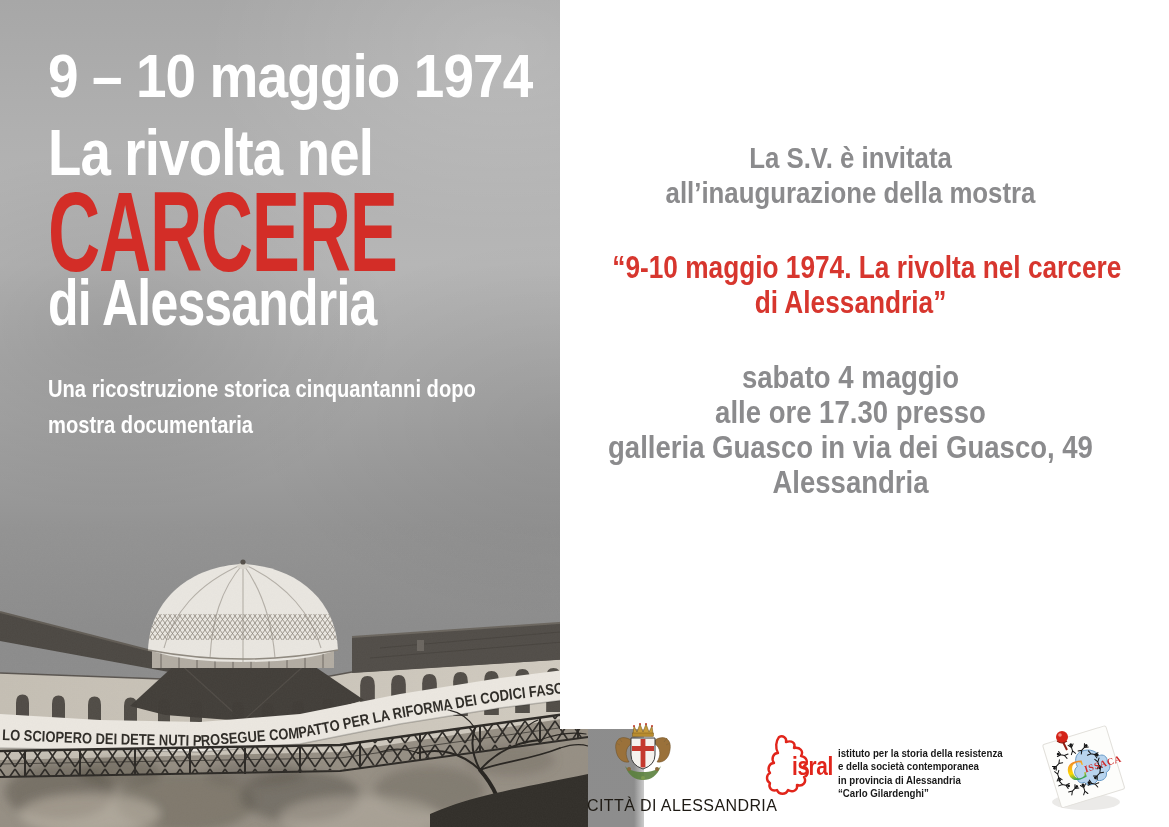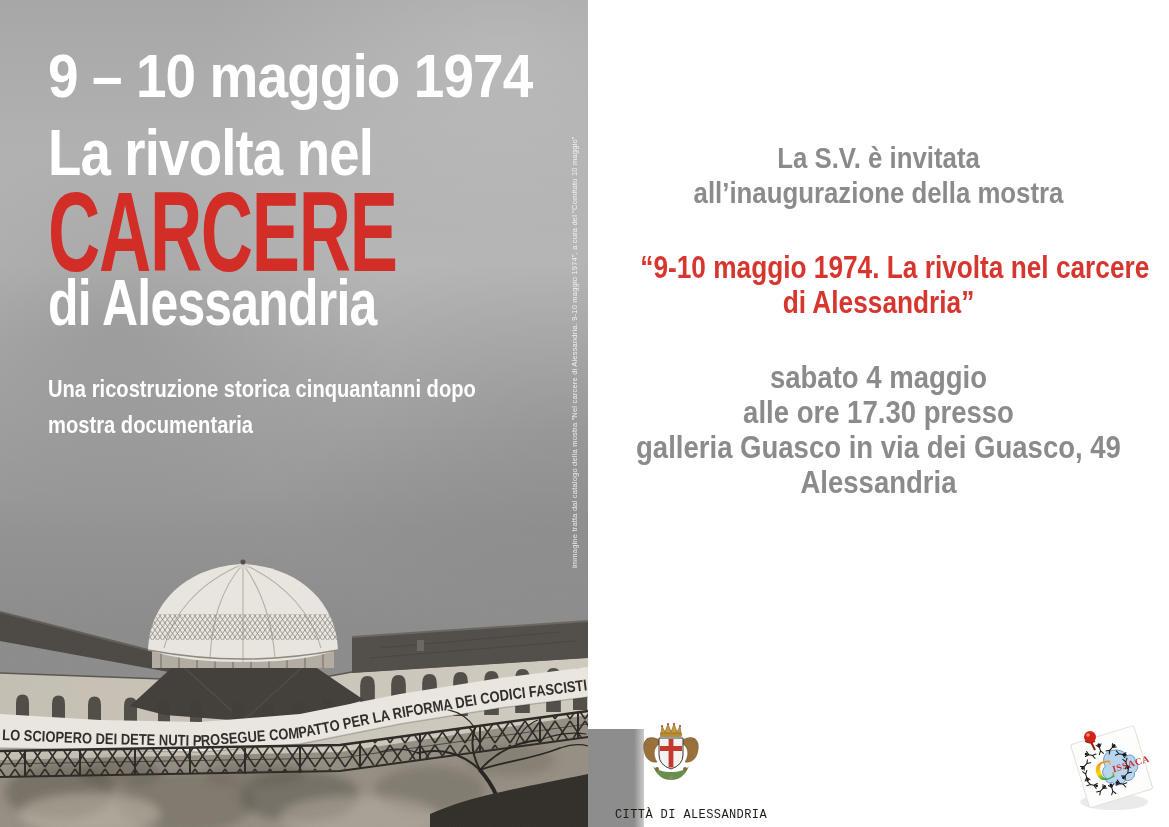--- a/index.html
+++ b/index.html
@@ -22,31 +22,31 @@
   .ps1{top:377px;font-size:24px;transform:scaleX(.84);}
   .ps2{top:413px;font-size:24px;transform:scaleX(.84);}
   .photo-credit{position:absolute;left:426px;top:412px;width:300px;height:12px;
       transform:rotate(-90deg);transform-origin:center;text-align:center;
       font-size:7.5px;color:rgba(255,255,255,.82);letter-spacing:.2px;white-space:nowrap;}
   .poster-photo{position:absolute;left:0;top:520px;width:588px;height:307px;}
   .poster-edge{position:absolute;right:0;top:0;width:10px;height:100%;
       background:linear-gradient(90deg,rgba(255,255,255,0),rgba(255,255,255,.55));}
 
   
-  .invitation{position:absolute;left:588px;top:0;width:581px;height:729px;background:#fff;}
+  .invitation{position:absolute;left:560px;top:0;width:581px;height:729px;background:#fff;}
   .inv-block{position:absolute;left:0;width:100%;text-align:center;font-weight:bold;
       line-height:35px;white-space:nowrap;transform-origin:center top;}
   .inv-intro{top:140px;font-size:30px;color:#8b8b8d;transform:scaleX(.86);}
   .inv-red{top:250px;font-size:32px;color:#d7362e;transform:scaleX(.82);}
   .inv-when{top:360px;font-size:32px;color:#8b8b8d;transform:scaleX(.86);}
 
   
   .logo-comune{position:absolute;left:27px;top:722px;width:110px;height:84px;text-align:center;}
-  .logo-comune .caption{margin-top:18px;font-family:Liberation Mono, monospace;
-      font-size:12px;letter-spacing:.4px;color:#1e1a14;white-space:nowrap;}
+  .logo-comune .caption{margin-top:7px;font-family:Liberation Sans, sans-serif;
+      font-size:16px;letter-spacing:.4px;color:#1e1a14;white-space:nowrap;}
   .logo-isral{position:absolute;left:205px;top:731px;width:200px;height:72px;}
   .isral-map{position:absolute;left:0;top:2px;}
   .isral-word{position:absolute;left:27px;top:20px;font-size:26px;font-weight:bold;
       color:#e1251b;transform:scaleX(.80);transform-origin:left top;letter-spacing:-.5px;}
   .isral-desc{position:absolute;left:73px;top:16px;font-size:11px;font-weight:bold;
       line-height:13.4px;color:#191919;transform:scaleX(.88);transform-origin:left top;white-space:nowrap;}
   .logo-cissaca{position:absolute;left:472px;top:710px;width:102px;height:108px;}
 </style>
 </head>
 <body>
@@ -241,20 +241,32 @@
       <rect x="25" y="24" width="22" height="5" fill="#c4392e"></rect>
 
       <path d="M18,44 C24,52 48,52 54,44 C50,54 44,58 36,58 C28,58 22,54 18,44 Z" fill="#5a7f3c" opacity=".9"></path>
       <circle cx="22" cy="47" r="2" fill="#8a6a3a"></circle>
         <circle cx="50" cy="47" r="2" fill="#8a6a3a"></circle>
       <circle cx="36" cy="56" r="2" fill="#7c9a4e"></circle>
     </svg>
     <div class="caption">CITTÀ DI ALESSANDRIA</div>
   </div>
 
+  <div class="logo-isral">
+    <svg class="isral-map" width="56" height="64" viewBox="0 0 56 64">
+      <path d="M14,4 C18,2 22,5 21,9 C27,7 31,10 29,15 C35,14 39,18 36,23 C42,24 44,30 39,33 C44,36 44,42 39,44 C42,49 38,54 32,52 C33,57 28,60 23,57 C21,62 14,62 12,57 C7,59 3,55 5,50 C1,48 1,42 5,40 C2,36 4,30 9,30 C6,26 8,20 13,20 C10,15 11,8 14,4 Z" fill="none" stroke="#e1251b" stroke-width="2.4" stroke-linejoin="round"></path>
+    </svg>
+    <span class="isral-word">isral</span>
+    <div class="isral-desc">
+      <div>istituto per la storia della resistenza</div>
+      <div>e della società contemporanea</div>
+      <div>in provincia di Alessandria</div>
+      <div>“Carlo Gilardenghi”</div>
+    </div>
+  </div>
 
   <div class="logo-cissaca">
     <svg width="102" height="108" viewBox="0 0 102 108">
       <defs>
         <linearGradient id="rg" x1="0" y1="0" x2="0" y2="1">
           <stop offset="0" stop-color="#e62e2e"></stop>
             <stop offset=".3" stop-color="#f5a623"></stop>
           <stop offset=".55" stop-color="#ffd800"></stop>
             <stop offset=".78" stop-color="#3aa655"></stop>
           <stop offset="1" stop-color="#2a6fd4"></stop>

